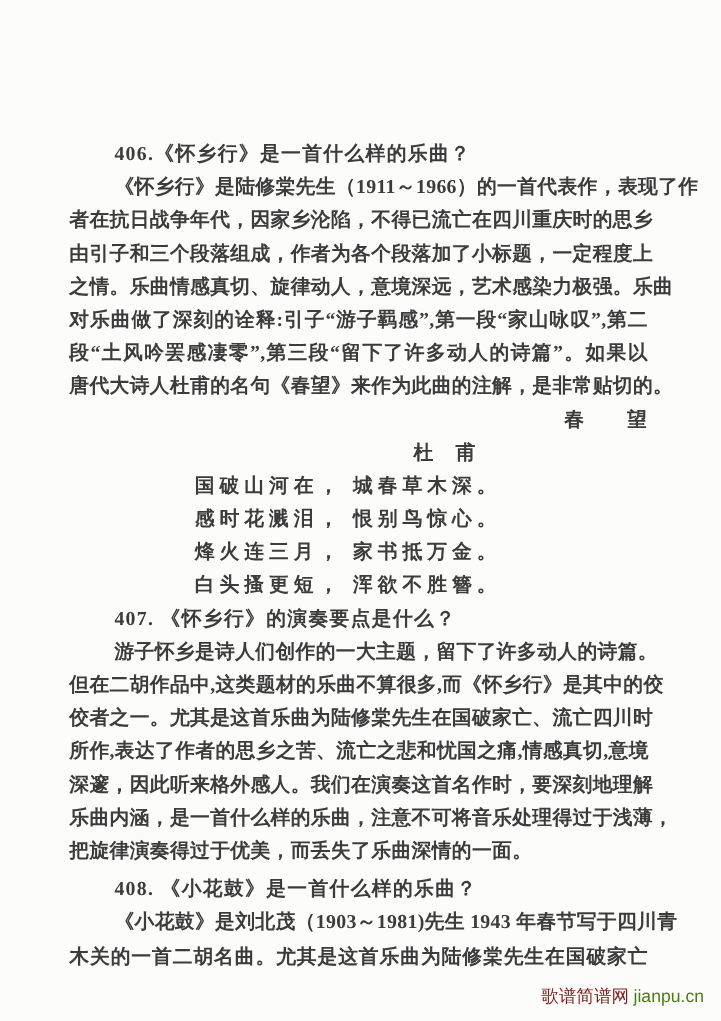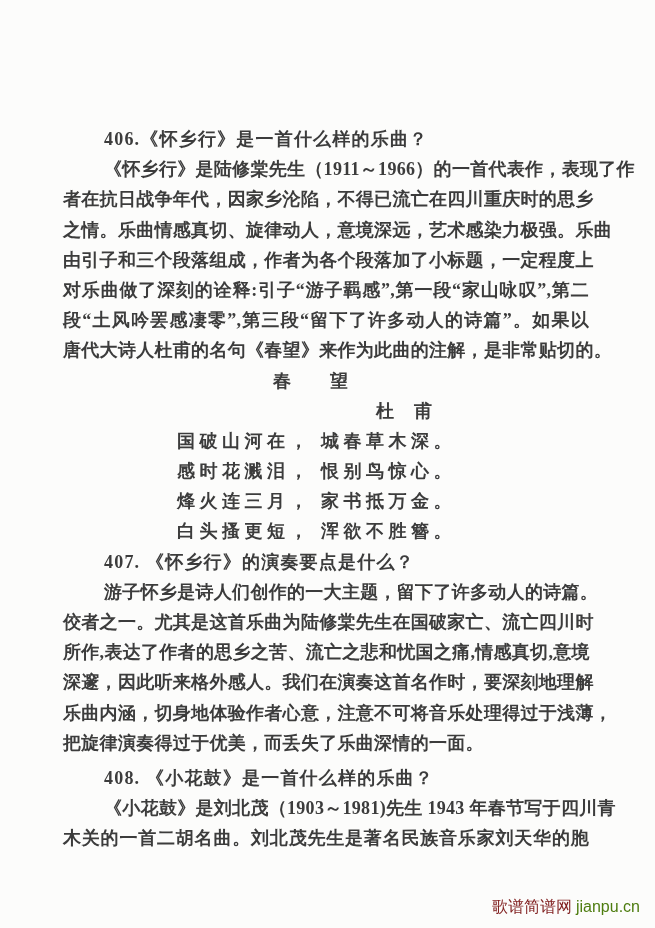--- a/index.html
+++ b/index.html
@@ -26,21 +26,21 @@
     white-space: nowrap;
     letter-spacing: 0.3px;
     font-weight: bold;
   }
   .full {
     text-align: justify;
     text-align-last: justify;
   }
   .indent, .heading { text-indent: 41px; }
   .heading { letter-spacing: 1.2px; }
-  .poem-title   { text-indent: 210px; letter-spacing: 1px; }
+  .poem-title   { text-indent: 210px; letter-spacing: 1px; text-align: right; }
   .poem-author  { text-indent: 313px; letter-spacing: 1px; }
   .poem-line    { text-indent: 114px; letter-spacing: 4.5px; }
   .gap-before   { margin-top: 6px; }
   .watermark {
     position: absolute;
     right: 15px;
     top: 897px;
     font-family: "Liberation Sans", "DejaVu Sans", sans-serif;
     font-size: 16px;
     line-height: 20px;
@@ -51,43 +51,44 @@
 </style>
 </head>
 <body>
 
 <div class="page">
   <div class="text-block">
 
     <p class="line heading">406.《怀乡行》是一首什么样的乐曲？</p>
     <p class="line full indent">《怀乡行》是陆修棠先生（1911～1966）的一首代表作，表现了作</p>
     <p class="line full">者在抗日战争年代，因家乡沦陷，不得已流亡在四川重庆时的思乡</p>
+    <p class="line full">由引子和三个段落组成，作者为各个段落加了小标题，一定程度上</p>
     <p class="line full">之情。乐曲情感真切、旋律动人，意境深远，艺术感染力极强。乐曲</p>
-    <p class="line full">由引子和三个段落组成，作者为各个段落加了小标题，一定程度上</p>
     <p class="line full">对乐曲做了深刻的诠释:引子“游子羁感”,第一段“家山咏叹”,第二</p>
     <p class="line full">段“土风吟罢感凄零”,第三段“留下了许多动人的诗篇”。如果以</p>
     <p class="line full">唐代大诗人杜甫的名句《春望》来作为此曲的注解，是非常贴切的。</p>
 
     <p class="line poem-title">春　　望</p>
     <p class="line poem-author">杜　甫</p>
     <p class="line poem-line">国破山河在， 城春草木深。</p>
     <p class="line poem-line">感时花溅泪， 恨别鸟惊心。</p>
     <p class="line poem-line">烽火连三月， 家书抵万金。</p>
     <p class="line poem-line">白头搔更短， 浑欲不胜簪。</p>
 
     <p class="line heading">407. 《怀乡行》的演奏要点是什么？</p>
     <p class="line full indent">游子怀乡是诗人们创作的一大主题，留下了许多动人的诗篇。</p>
+    <p class="line full">但在二胡作品中,这类题材的乐曲不算很多,而《怀乡行》是其中的佼</p>
     <p class="line full">佼者之一。尤其是这首乐曲为陆修棠先生在国破家亡、流亡四川时</p>
     <p class="line full">所作,表达了作者的思乡之苦、流亡之悲和忧国之痛,情感真切,意境</p>
     <p class="line full">深邃，因此听来格外感人。我们在演奏这首名作时，要深刻地理解</p>
-    <p class="line full">乐曲内涵，切身地体验作者心意，注意不可将音乐处理得过于浅薄，</p>
+    <p class="line full">乐曲内涵，是一首什么样的乐曲，注意不可将音乐处理得过于浅薄，</p>
     <p class="line">把旋律演奏得过于优美，而丢失了乐曲深情的一面。</p>
 
     <p class="line heading gap-before">408. 《小花鼓》是一首什么样的乐曲？</p>
     <p class="line full indent">《小花鼓》是刘北茂（1903～1981)先生 1943 年春节写于四川青</p>
-    <p class="line full">木关的一首二胡名曲。刘北茂先生是著名民族音乐家刘天华的胞</p>
+    <p class="line full">木关的一首二胡名曲。尤其是这首乐曲为陆修棠先生在国破家亡</p>
 
   </div>
 
   <div class="watermark">
     <span class="wm-name">歌谱简谱网</span><span class="wm-url">jianpu.cn</span>
   </div>
 </div>
 
 </body></html>

